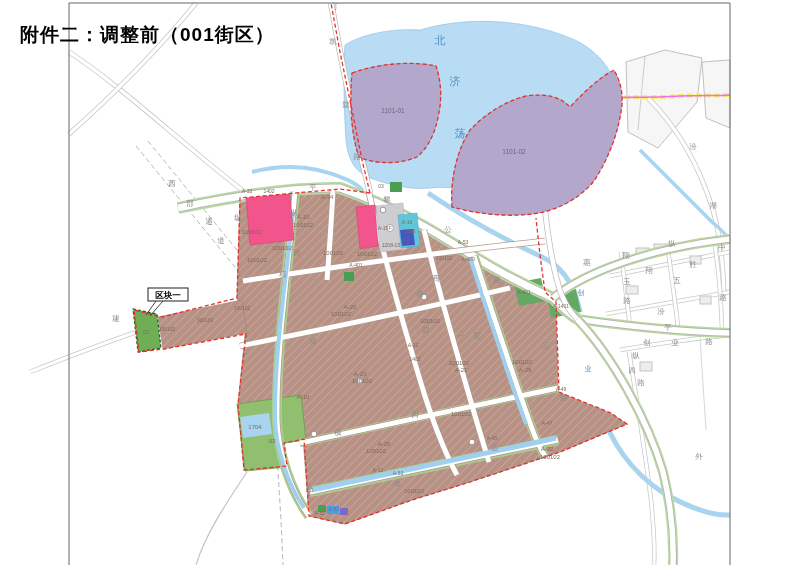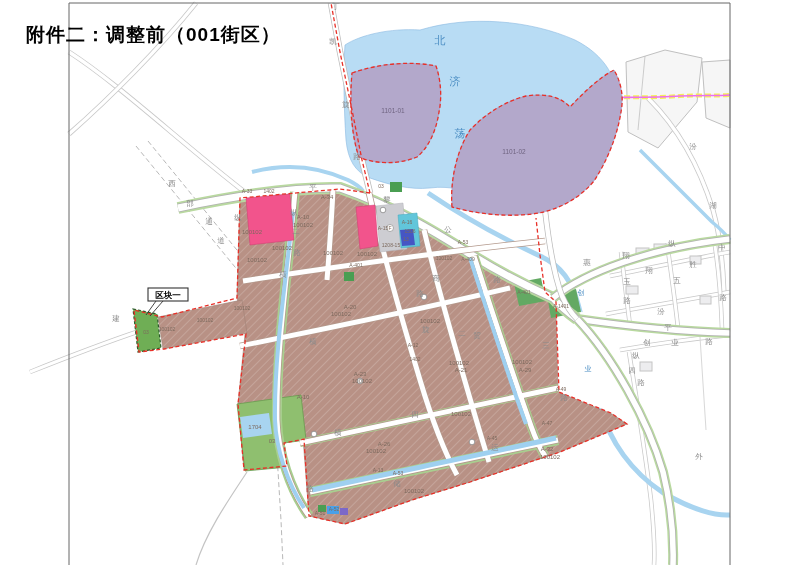--- a/index.html
+++ b/index.html
@@ -1,19 +1,19 @@
 <!DOCTYPE html>
 <html><head>
 <meta charset="utf-8">
 <style>
   html,body{margin:0;padding:0;background:#ffffff;width:799px;height:565px;overflow:hidden;
     font-family:"Liberation Sans",sans-serif;}
   #stage{position:relative;width:799px;height:565px;background:#fff;}
   #map-svg{position:absolute;left:0;top:0;}
-  #page-title{position:absolute;left:26px;top:22px;font-size:19px;font-weight:bold;color:#000;
+  #page-title{position:absolute;left:20px;top:22px;font-size:19px;font-weight:bold;color:#000;
     letter-spacing:1px;white-space:nowrap;z-index:5;}
   text.lbl{font-family:"Liberation Sans",sans-serif;pointer-events:none;text-anchor:middle;}
   text.road{fill:#8a8a8a;font-size:7.5px;}
   text.wroad{fill:#4d8fc4;font-size:7px;}
   text.water{fill:#4d8fc4;font-size:11px;letter-spacing:2px;}
   text.parcel{fill:#7d6a5e;font-size:6px;}
   text.psm{fill:#7d6a5e;font-size:5px;}
   text.purp{fill:#6f6480;font-size:6.5px;}
   text.callout-txt{fill:#000;font-size:8.5px;font-weight:bold;}
 </style>

